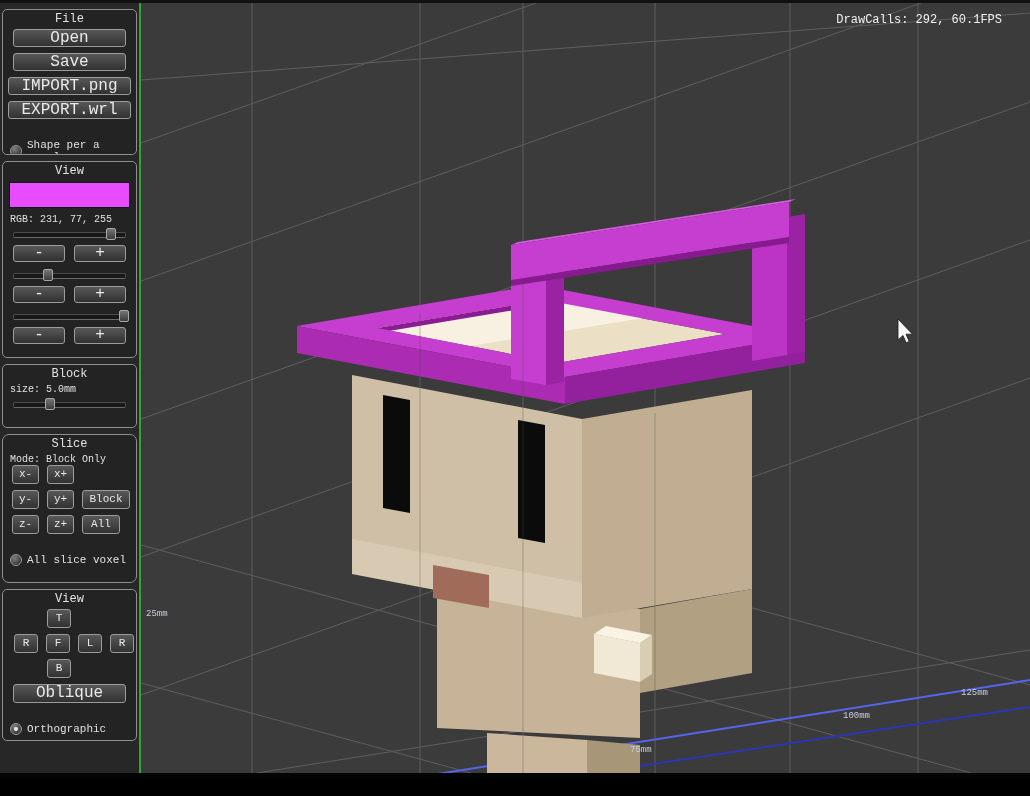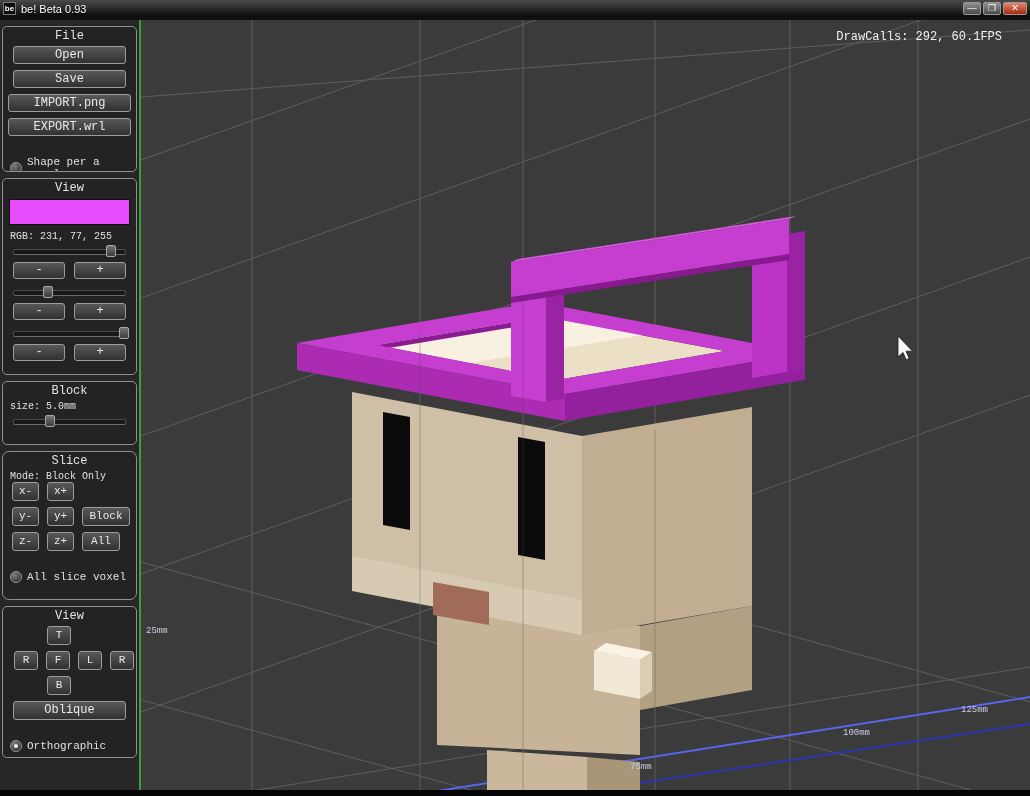--- a/index.html
+++ b/index.html
@@ -15,21 +15,21 @@
   .frame-strip{height:3px;background:#111;flex:none;}
   .bottom-strip{height:6px;background:#040404;flex:none;}
   
   .main{display:flex;height:770px;flex:none;font-family:Liberation Mono, monospace;}
   .sidebar{width:141px;flex:none;background:#272727;border-right:2px solid #38a038;box-sizing:border-box;padding-top:6px;display:flex;flex-direction:column;}
   .viewport{flex:1;position:relative;background:#3b3b3b;}
   .viewport svg{display:block;width:100%;height:100%;}
   
   .panel{border:1px solid #8f8f8f;border-radius:5px;margin:0 2px 6px 2px;background:#232323;box-sizing:border-box;overflow:hidden;flex:none;}
   .panel-title{text-align:center;color:#e3e3e3;font-size:12px;padding:2px 0 3px;}
-  .btn{display:block;background:linear-gradient(#585858,#313131);border:1px solid #9c9c9c;border-radius:3px;color:#e9e9e9;font-size:12px;height:18px;line-height:16px;text-align:center;box-sizing:border-box;cursor:default;}
+  .btn{display:block;background:linear-gradient(#585858,#313131);border:1px solid #9c9c9c;border-radius:3px;color:#e9e9e9;font-size:16px;height:18px;line-height:16px;text-align:center;box-sizing:border-box;cursor:default;}
   .btn-narrow{margin:0 10px 6px;}
   .btn-wide{margin:0 5px 6px;}
   .toggle-row{display:flex;align-items:center;gap:5px;padding-left:7px;color:#e0e0e0;font-size:11px;margin-top:20px;}
   .radio{width:10px;height:10px;flex:none;border-radius:50%;border:1px solid #9a9a9a;background:radial-gradient(circle at 35% 30%,#808080,#1e1e1e);box-sizing:content-box;position:relative;}
   .radio.on::after{content:'';position:absolute;left:3px;top:3px;width:4px;height:4px;border-radius:50%;background:#eaeaea;}
   
   .swatch{height:24px;margin:1px 6px 6px;border:1px solid #111;}
   .side-label{color:#e0e0e0;font-size:10px;padding-left:7px;margin-bottom:3px;}
   .slider{position:relative;height:12px;margin:2px 10px 5px;}
   .slider .track{position:absolute;left:0;right:0;top:4px;height:4px;background:#181818;border:1px solid #4c4c4c;border-bottom-color:#6a6a6a;border-radius:2px;}
@@ -45,29 +45,20 @@
   .vrow{display:flex;gap:8px;padding-left:11px;margin-bottom:6px;}
   .vbtn{width:24px;height:19px;line-height:17px;font-size:11px;}
   .voffset{margin-left:33px;}
   .oblique-btn{margin:0 10px 6px;height:19px;line-height:17px;}
 </style>
 </head>
 <body>
 
 <div class="window">
 
-  <div class="titlebar">
-    <div class="app-icon">be</div>
-    <div class="win-title">be! Beta 0.93</div>
-    <div class="winbtns">
-      <div class="winbtn">—</div>
-      <div class="winbtn">❐</div>
-      <div class="winbtn close">✕</div>
-    </div>
-  </div>
   <div class="frame-strip"></div>
 
   <div class="main">
 
     <div class="sidebar">
 
       <div class="panel" style="height:146px;">
         <div class="panel-title">File</div>
         <div class="btn btn-narrow">Open</div>
         <div class="btn btn-narrow">Save</div>

